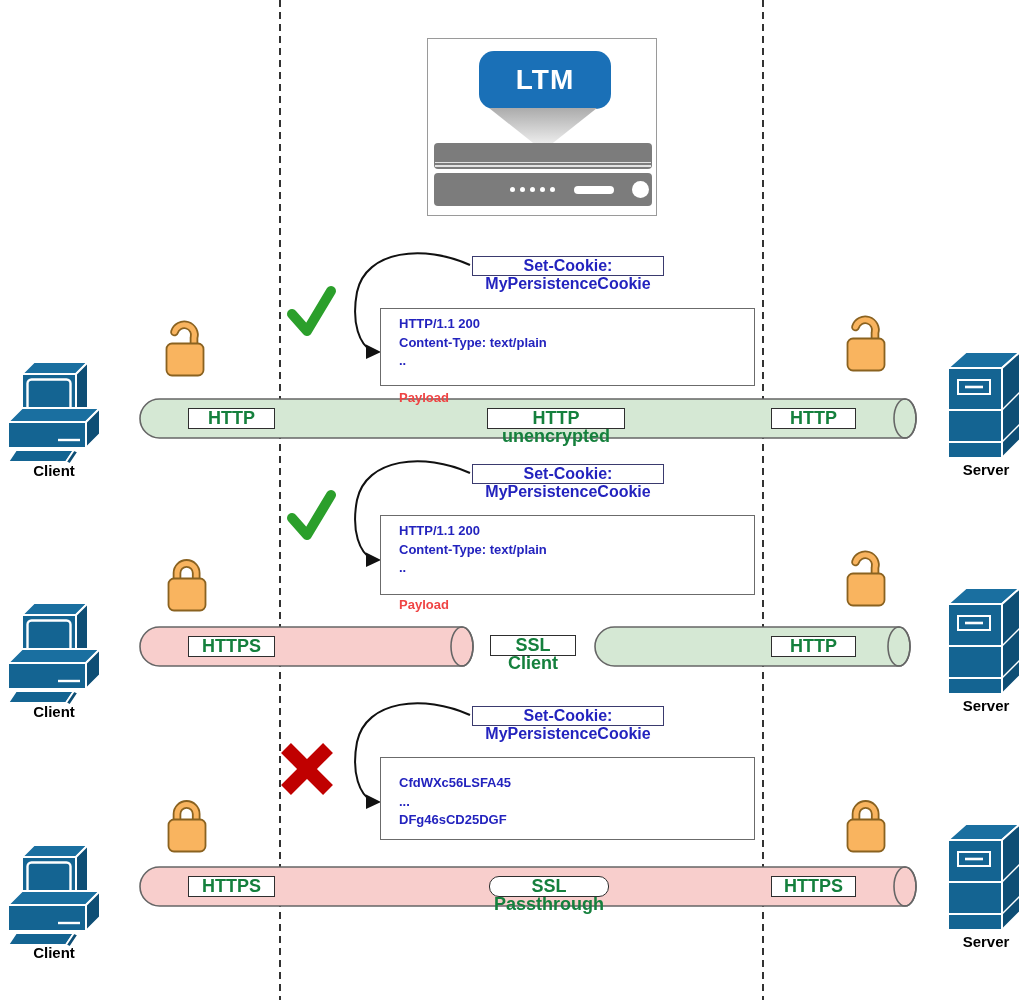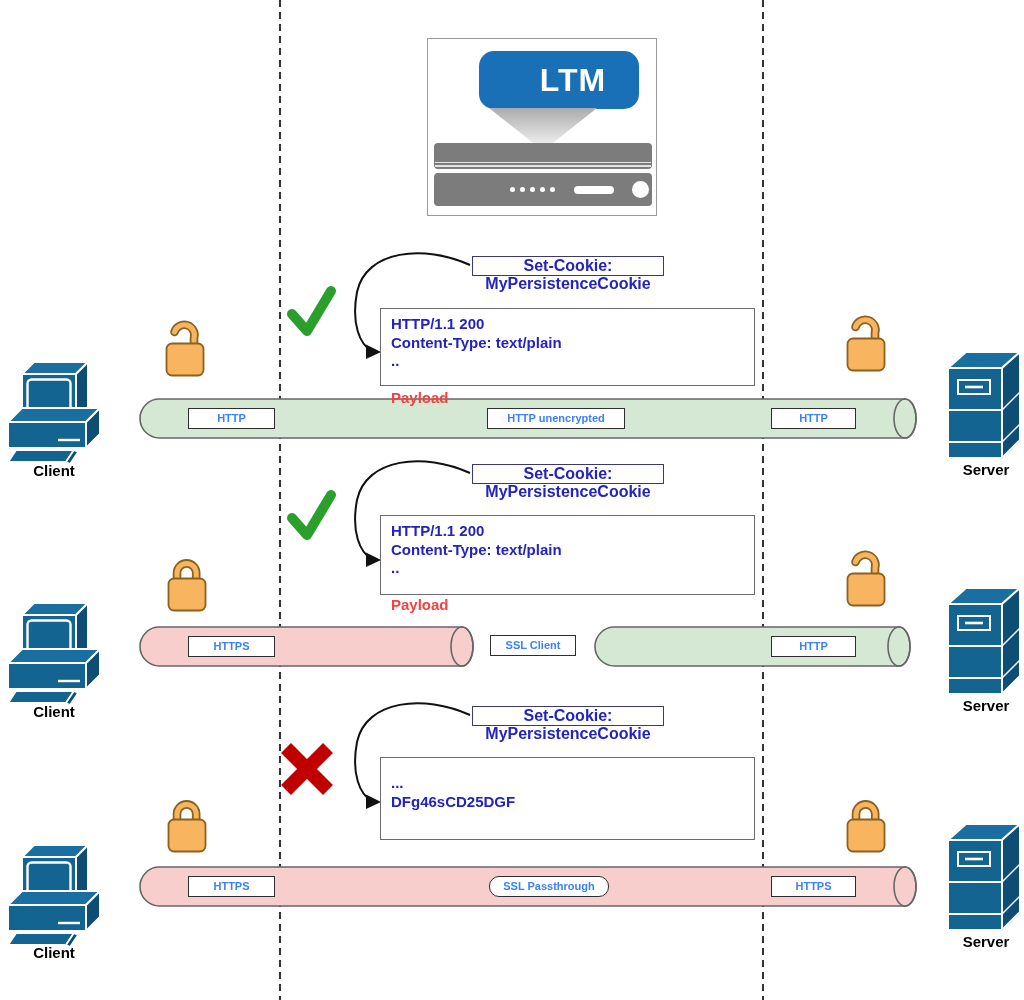--- a/index.html
+++ b/index.html
@@ -2,38 +2,38 @@
 <html><head>
 <meta charset="utf-8">
 <style>
   html,body{margin:0;padding:0;background:#fff;}
   .stage{position:relative;width:1024px;height:1000px;background:#fff;overflow:hidden;
          font-family:"Liberation Sans",sans-serif;}
   svg.underlay{position:absolute;left:0;top:0;width:1024px;height:1000px;}
   .abs{position:absolute;box-sizing:border-box;}
 
   
-  .pipe-label{background:#fff;border:1.4px solid #2e2e2e;color:#3b82f6;font-weight:700;
-              font-size:11px;text-align:center;line-height:18px;height:21px;}
+  .pipe-label{background:#fff;border:1.4px solid #2e2e2e;color:#15803d;font-weight:700;
+              font-size:18px;text-align:center;line-height:18px;height:21px;}
   
   .cookie-label{background:#fff;border:1.2px solid #3a3a6e;color:#2323be;font-weight:700;
                 font-size:16px;text-align:center;line-height:17.5px;height:20px;}
   
   .resp-box{background:#fff;border:1.2px solid #6b6b6b;color:#2323be;font-weight:700;
-            font-size:15px;line-height:18.5px;padding:6px 10px;}
+            font-size:13px;line-height:18.5px;padding:6px 18px;}
   .resp-box .payload{color:#ef4444;margin-top:18px;}
   .resp-box.cipher{padding-top:16px;}
   
   .endpoint-label{color:#000;font-weight:700;font-size:15px;text-align:center;}
 
   
   .ltm-box{border:1.5px solid #9a9a9a;background:#fff;}
   .ltm-badge{position:absolute;left:51px;top:12px;width:132px;height:58px;border-radius:15px;
-             background:#1a70b7;color:#fff;font-weight:700;font-size:32px;letter-spacing:1px;
-             display:flex;align-items:center;justify-content:center;padding-left:28px;}
+             background:#1a70b7;color:#fff;font-weight:700;font-size:28px;letter-spacing:1px;
+             display:flex;align-items:center;justify-content:center;}
   .ltm-funnel{position:absolute;left:61px;top:69px;width:108px;height:36px;
               background:linear-gradient(180deg,#ababab,#ededed);
               clip-path:polygon(0 0,100% 0,58% 100%,42% 100%);}
   .ltm-bar{position:absolute;left:6px;width:218px;background:#7c7c7c;border-radius:4px;}
   .bar1{top:104px;height:26px;}
   .bar1 .line{position:absolute;left:1px;right:1px;height:1.5px;background:#e3e3e3;}
   .bar2{top:134px;height:33px;}
   .dot{position:absolute;top:14px;width:5px;height:5px;border-radius:50%;background:#fff;}
   .slot{position:absolute;left:140px;top:13px;width:40px;height:8px;border-radius:4px;background:#fff;}
   .pwr{position:absolute;left:198px;top:8px;width:17px;height:17px;border-radius:50%;background:#fff;}
@@ -176,20 +176,21 @@
     <div class="payload">Payload</div>
   </div>
   <div class="abs pipe-label" style="left:188px;top:636px;width:87px;">HTTPS</div>
   <div class="abs pipe-label" style="left:490px;top:635px;width:86px;">SSL Client</div>
   <div class="abs pipe-label" style="left:771px;top:636px;width:85px;">HTTP</div>
   <div class="abs endpoint-label" style="left:6px;top:703px;width:96px;">Client</div>
   <div class="abs endpoint-label" style="left:938px;top:697px;width:96px;">Server</div>
 
   <div class="abs cookie-label" style="left:472px;top:706px;width:192px;">Set-Cookie: MyPersistenceCookie</div>
   <div class="abs resp-box cipher" style="left:380px;top:757px;width:375px;height:83px;">
+    <div>CfdWXc56LSFA45</div>
     <div>...</div>
     <div>DFg46sCD25DGF</div>
   </div>
   <div class="abs pipe-label" style="left:188px;top:876px;width:87px;">HTTPS</div>
   <div class="abs pipe-label" style="left:489px;top:876px;width:120px;border-radius:10px;">SSL Passthrough</div>
   <div class="abs pipe-label" style="left:771px;top:876px;width:85px;">HTTPS</div>
   <div class="abs endpoint-label" style="left:6px;top:944px;width:96px;">Client</div>
   <div class="abs endpoint-label" style="left:938px;top:933px;width:96px;">Server</div>
 
 </div>

